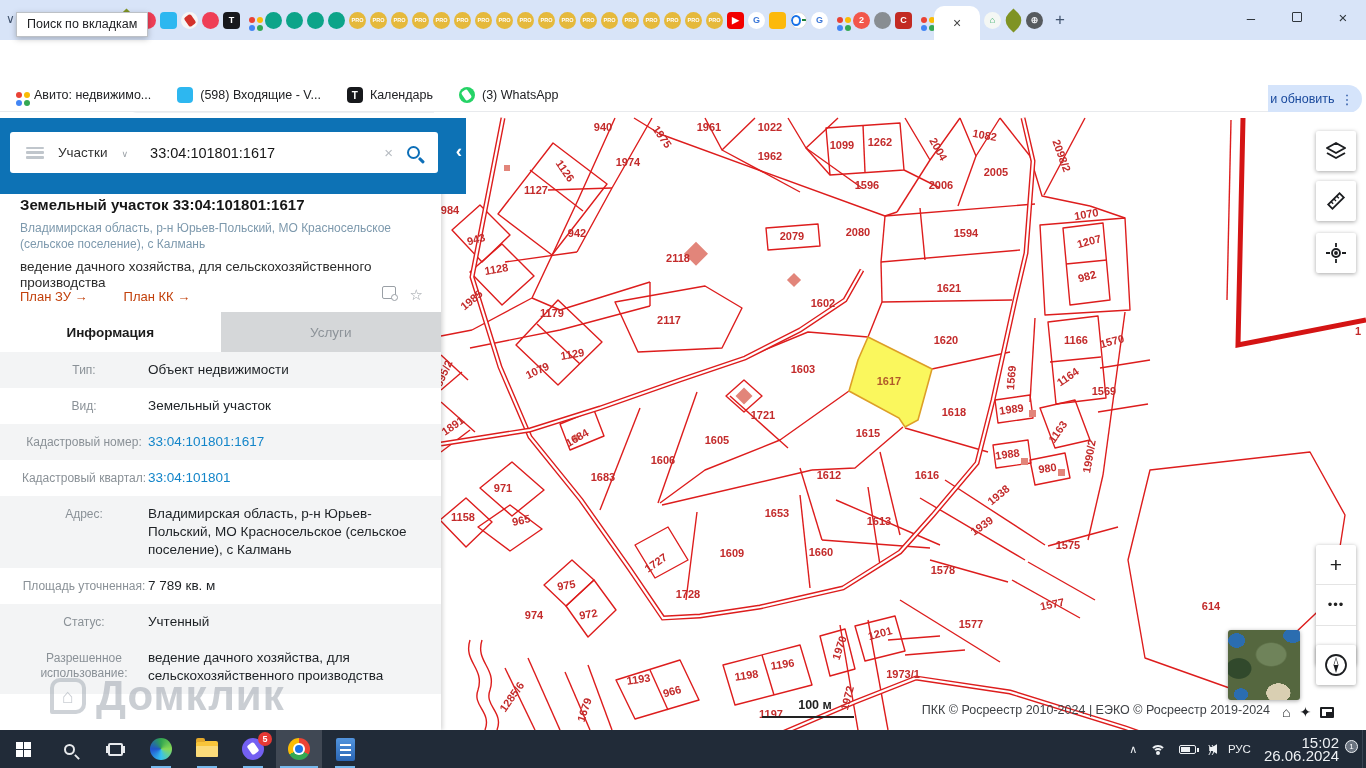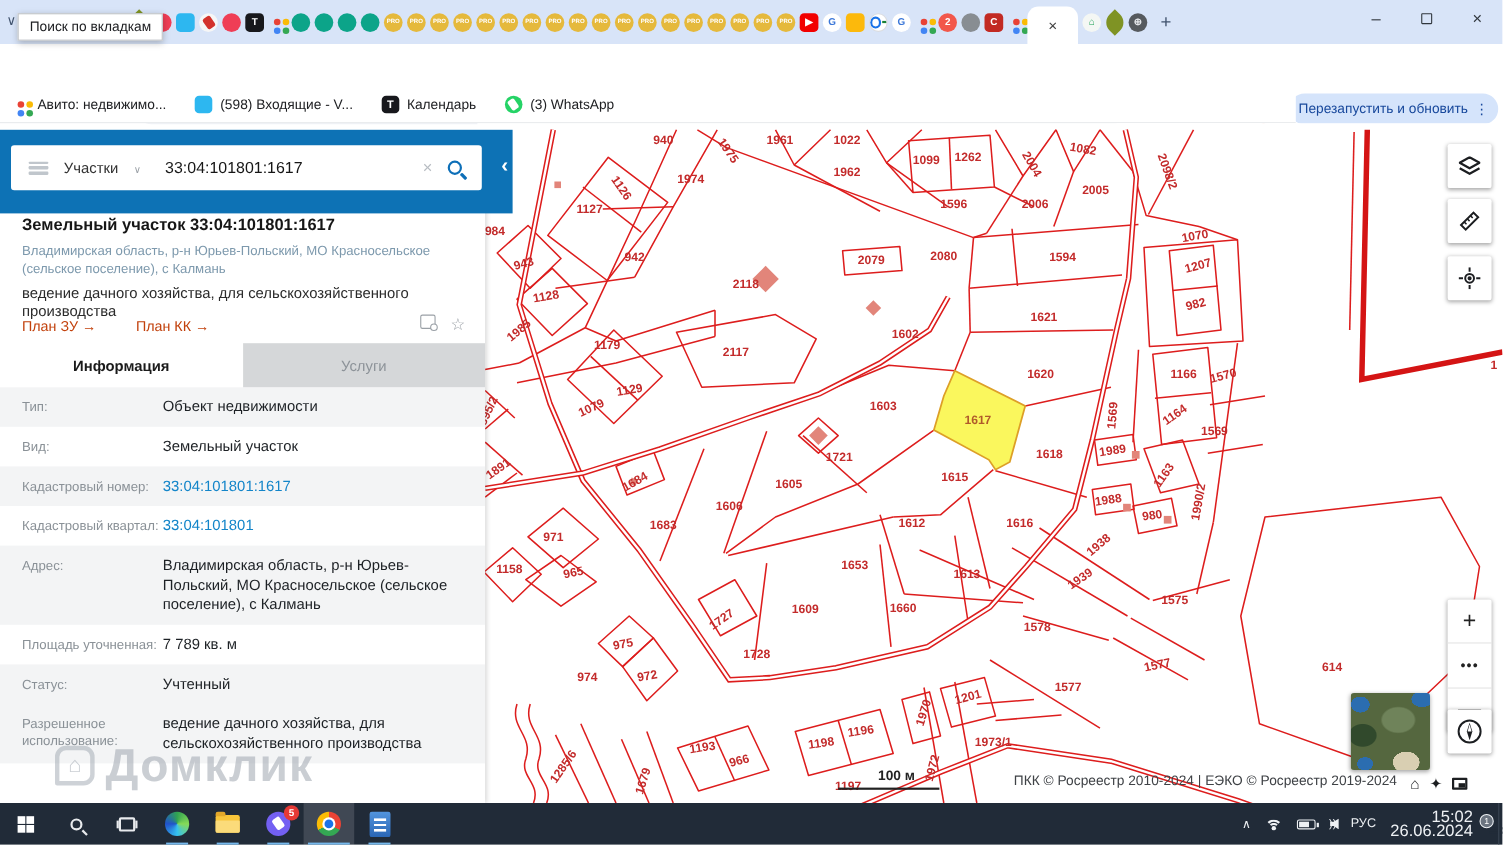--- a/index.html
+++ b/index.html
@@ -44,21 +44,21 @@
   #url-text { font-size:13px; color:#202124; white-space:nowrap; overflow:hidden; flex:1; }
   #omni-star { font-size:14px; color:#5f6368; margin-left:8px; }
   #toolbar-sep { position:absolute; left:1092px; top:50px; width:1px; height:16px; background:#dadce0; }
   #avatar { position:absolute; left:1136px; top:46px; width:26px; height:26px; border-radius:50%; background:#ea4e20;
     color:#fff; font-size:13px; font-weight:bold; display:flex; align-items:center; justify-content:center; }
   #update-pill { position:absolute; left:1172px; top:45px; width:190px; height:28px; background:#d5e4fb; border-radius:14px;
     display:flex; align-items:center; justify-content:center; gap:6px; color:#18489c; font-size:12.5px; }
   #update-pill .kebab { font-size:13px; }
 
   
-  #bookmarksbar { position:absolute; left:0; top:78px; width:1178px; height:34px; background:#fff; border-bottom:1px solid #e8eaed; }
+  #bookmarksbar { position:absolute; left:0; top:78px; width:1268px; height:34px; background:#fff; border-bottom:1px solid #e8eaed; }
   #bookmarks { display:flex; align-items:center; height:34px; padding-left:12px; gap:26px; }
   .bm { display:flex; align-items:center; gap:7px; font-size:12.5px; color:#202124; }
   .bfav { width:16px; height:16px; border-radius:4px; display:flex; align-items:center; justify-content:center;
     font-size:10px; font-weight:bold; }
   .bfav.phoneic:before { content:""; width:7px; height:10px; background:#fff; border-radius:2px; transform:rotate(-35deg); }
 
   
   #map { position:absolute; left:434px; top:112px; width:932px; height:618px; background:#fff; }
   #map svg { display:block; }
   .mbtn { position:absolute; width:40px; height:40px; background:#fff; border-radius:2px;
@@ -110,21 +110,21 @@
   #card-links { position:absolute; left:20px; bottom:8px; display:flex; gap:36px; font-size:13px; color:#c2410c; }
   #card-icons { position:absolute; right:18px; bottom:8px; display:flex; gap:14px; color:#9aa0a6; font-size:15px; }
   #doc-search-icon { width:14px; height:13px; border:1.7px solid #9aa0a6; border-radius:2px; position:relative; }
   #doc-search-icon:after { content:""; position:absolute; width:5px; height:5px; border:1.6px solid #9aa0a6; border-radius:50%; right:-3px; bottom:-3px; background:#fff; }
   #tabs { display:flex; height:40px; }
   .ptab2 { flex:1; display:flex; align-items:center; justify-content:center; font-size:13.5px; }
   #tab-info { background:#fff; color:#1b1b1b; font-weight:bold; }
   #tab-services { background:#d5d7d9; color:#8d9399; }
   #info-rows .row { display:flex; padding:9px 0; }
   #info-rows .row.odd { background:#f3f4f5; }
-  .rl { width:148px; padding-left:20px; font-size:12px; color:#8a9197; flex:none; line-height:15px; padding-top:2px; }
+  .rl { width:148px; padding-left:20px; font-size:12px; color:#8a9197; flex:none; line-height:15px; padding-top:2px;text-align:center; }
   .rv { width:270px; font-size:13.5px; color:#1d2125; line-height:18px; padding-right:10px; }
   .rv.link { color:#1385c9; }
   #watermark { position:absolute; left:50px; top:486px; display:flex; align-items:center; gap:10px;
     color:rgba(158,166,175,.55); z-index:12; pointer-events:none; }
   #wm-logo { width:36px; height:36px; border:4px solid rgba(158,166,175,.5); border-radius:10px 10px 10px 2px;
     display:flex; align-items:center; justify-content:center; font-size:20px; }
   #wm-text { font-size:42px; font-weight:bold; letter-spacing:1px; }
 
   
   #taskbar { position:absolute; left:0; top:730px; width:1366px; height:38px; background:#212b38; display:flex; align-items:center; z-index:40; }

